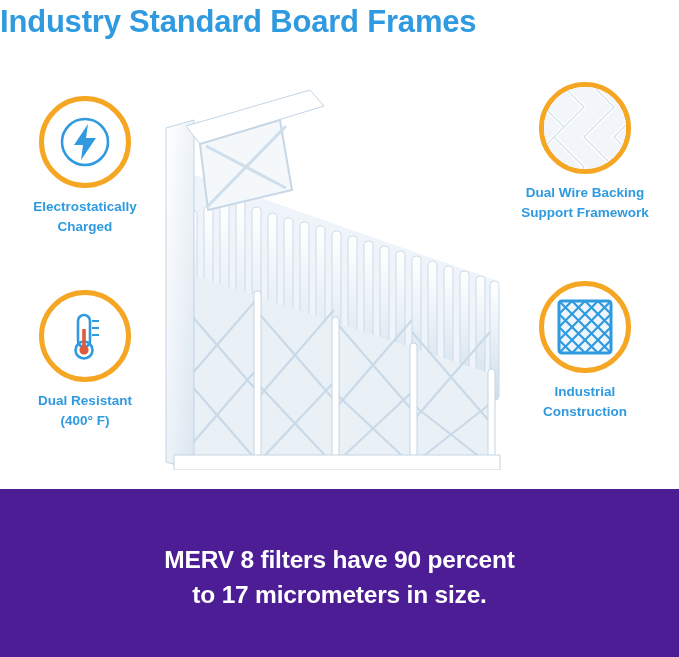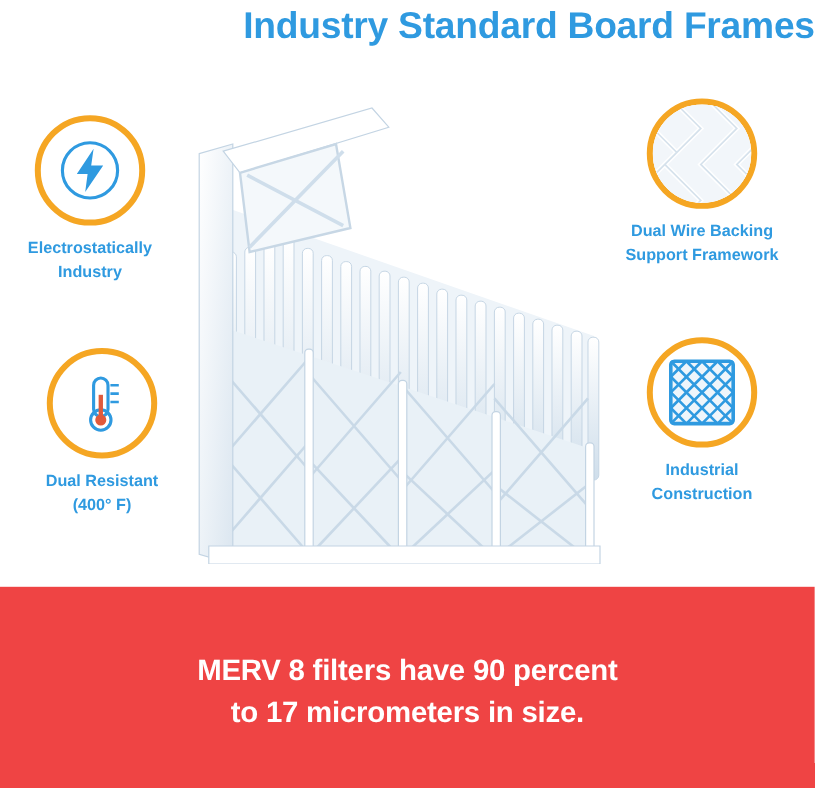--- a/index.html
+++ b/index.html
@@ -19,21 +19,21 @@
     height: 657px;
     background: #ffffff;
   }
 
   
   .title {
     position: absolute;
     top: 4px;
     left: 0;
     width: 679px;
-    text-align: right;
+    text-align: left;
     font-size: 31px;
     font-weight: bold;
     color: #2f9ae0;
     letter-spacing: -0.2px;
     white-space: nowrap;
   }
 
   
   .feature {
     position: absolute;
@@ -56,21 +56,21 @@
   }
   .badge svg { display: block; }
   .feature-label {
     margin-top: 9px;
     font-size: 13.5px;
     font-weight: bold;
     color: #2f9ae0;
     line-height: 1.45;
   }
 
-  .f-electro { top: 96px; left: 0; }
+  .f-electro { top: 96px; left: 10px; }
   .f-heat    { top: 290px; left: 10px; }
   .f-wire    { top: 82px;  left: 510px; }
   .f-indust  { top: 281px; left: 510px; }
 
   
   .mesh-fill {
     position: absolute;
     inset: 0;
     background: #f3f7fa;
   }
@@ -84,21 +84,21 @@
     height: 400px;
   }
 
   
   .banner {
     position: absolute;
     left: 0;
     top: 489px;
     width: 679px;
     height: 168px;
-    background: #ef4444;
+    background: #4c1d95;
     color: #ffffff;
     display: flex;
     flex-direction: column;
     align-items: center;
     justify-content: center;
     text-align: center;
     box-sizing: border-box;
     padding-top: 10px;
   }
   .banner-line {
@@ -183,21 +183,21 @@
     <div class="badge">
       <span>
         <svg width="60" height="60" viewBox="0 0 60 60">
           <circle cx="30" cy="30" r="23" fill="none" stroke="#2f9ae0" stroke-width="2.6"></circle>
           <polygon points="33,12 19,33 28,33 26,48 41,26 31,26" fill="#2f9ae0"></polygon>
         </svg>
       </span>
     </div>
     <div class="feature-label">
       <span>Electrostatically</span><br>
-      <span>Industry</span>
+      <span>Charged</span>
     </div>
   </div>
 
   <div class="feature f-heat">
     <div class="badge">
       <span>
         <svg width="62" height="62" viewBox="0 0 62 62">
           <rect x="24" y="10" width="12" height="32" rx="6" fill="none" stroke="#2f9ae0" stroke-width="2.6"></rect>
           <circle cx="30" cy="45" r="8.5" fill="none" stroke="#2f9ae0" stroke-width="2.6"></circle>
           <circle cx="30" cy="45" r="4.6" fill="#e05a3c"></circle>

